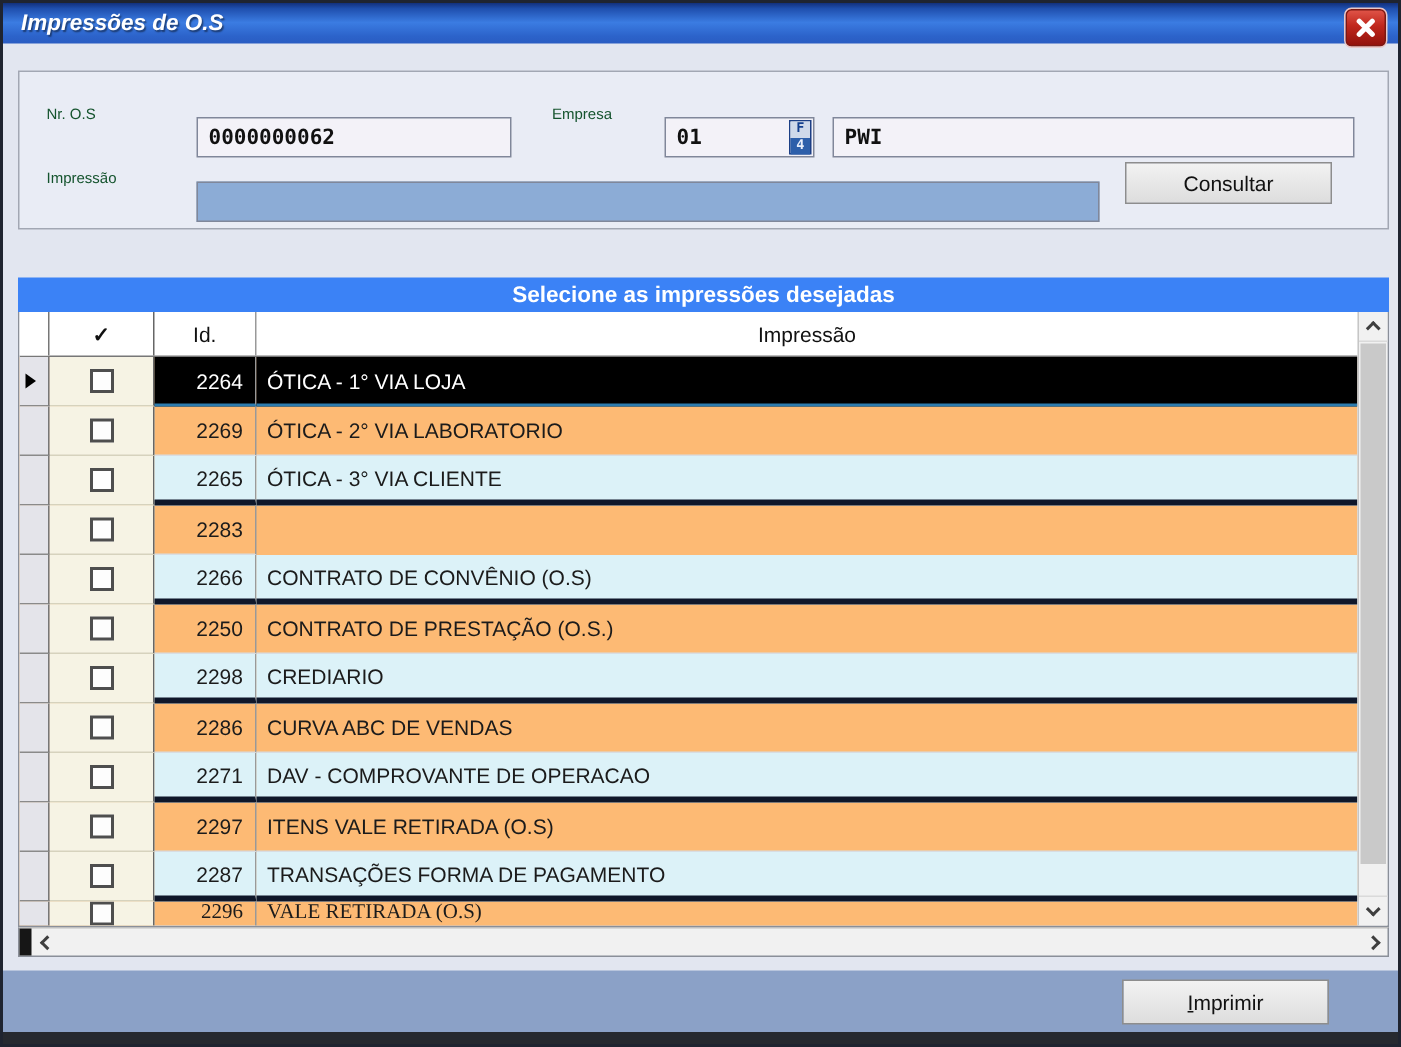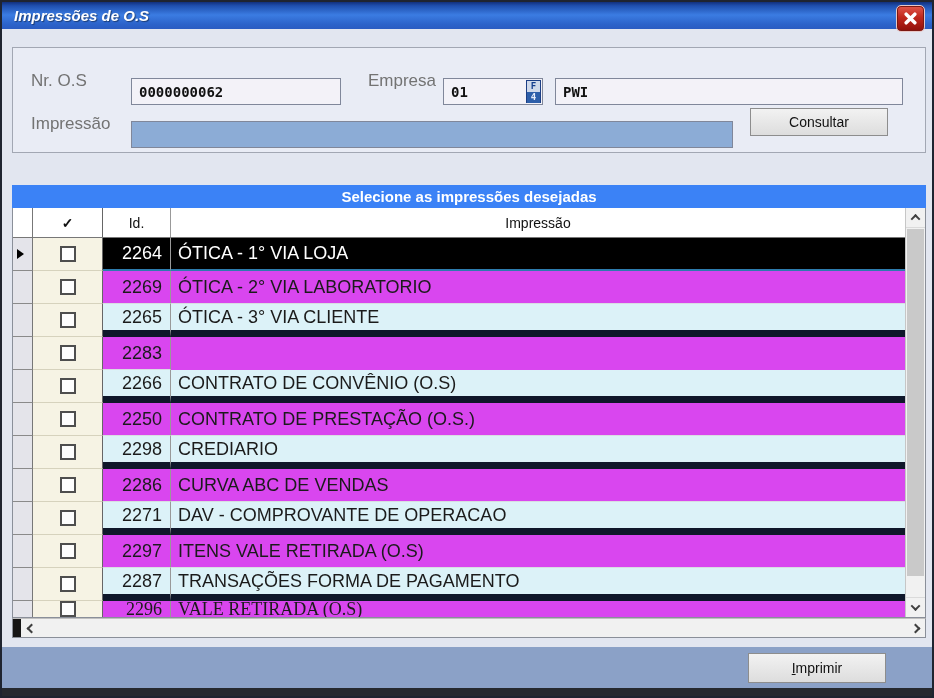--- a/index.html
+++ b/index.html
@@ -27,21 +27,21 @@
     border:1px solid #e8c8c8; border-radius:5px;
     display:flex; align-items:center; justify-content:center; cursor:pointer;
     box-shadow:0 0 0 1px #7c1812 inset;
   }
 
   
   .top-panel{
     position:absolute; left:10px; top:45px; width:914px; height:106px;
     background:#e9ecf5; border:1px solid #a2a7b3;
   }
-  .lbl{ position:absolute; font-size:17px; color:#737373; }
+  .lbl{ position:absolute; font-size:10px; color:#14532d; }
   .field{
     position:absolute; height:27px; background:#f3f2f8;
     border:1px solid #80879a; font-family:"DejaVu Sans Mono", monospace;
     font-weight:bold; font-size:14px; color:#111;
     display:flex; align-items:center; padding:0 7px;margin-top:12px;
   }
   .field.blue{ background:#8cacd6; }
   .f4-btn{
     position:absolute; right:1px; top:1px; width:15px; height:23px;
     border:1px solid #1c3f85; cursor:pointer; display:flex; flex-direction:column;
@@ -75,25 +75,25 @@
     font-size:14px; color:#111; align-items:center;
   }
   .col-sel{ width:20px; flex:0 0 20px; height:100%; background:#e4e4ea; border-right:1px solid #777; position:relative; }
   .col-check{ width:70px; flex:0 0 70px; height:100%; display:flex; align-items:center; justify-content:center; border-right:1px solid #666; }
   .col-id{ width:68px; flex:0 0 68px; height:100%; display:flex; align-items:center; justify-content:flex-end; padding-right:8px; border-right:1px solid #999; }
   .col-imp{ flex:1; height:100%; display:flex; align-items:center; padding-left:7px; }
   .grid-header .col-sel{ background:#fff; border-right:1px solid #777; }
   .grid-header .col-check,.grid-header .col-id,.grid-header .col-imp{ justify-content:center; padding:0; }
   .check-glyph{ font-weight:bold; font-size:14px; color:#111; }
 
-  .row{ display:flex; height:33px; background:#d946ef; font-size:18px; color:#1b1b1b; cursor:pointer; }
+  .row{ display:flex; height:33px; background:#fdba74; font-size:14px; color:#1b1b1b; cursor:pointer; }
   .row .col-check{ background:#f6f3e4; border-bottom:1px solid #d6d2bd; }
   .row .col-sel{ border-bottom:1px solid #8a8a8a; }
   .row .col-id,.row .col-imp{ border-bottom:1px solid #d8dde2; }
-  .row.alt .col-id,.row.alt .col-imp{ background:#dcf2f8; border-bottom:7px solid #0f172a; }
+  .row.alt .col-id,.row.alt .col-imp{ background:#dcf2f8; border-bottom:4px solid #0f172a; }
   .row.selected .col-id,.row.selected .col-imp{ background:#000; color:#fff; border-bottom:2px solid #2d7cae; }
   .row.clipped{ height:17px; overflow:hidden;font-family:Liberation Serif, serif; }
   .checkbox{
     width:16px; height:16px; background:#fdfdfd; border:2px solid #4e4e4e; cursor:pointer;
   }
   .sel-arrow{ display:none; position:absolute; left:4px; top:50%; transform:translateY(-50%);
     width:0; height:0; border-left:7px solid #000; border-top:5px solid transparent; border-bottom:5px solid transparent; }
   .sel-arrow.show{ display:block; }
 
   

